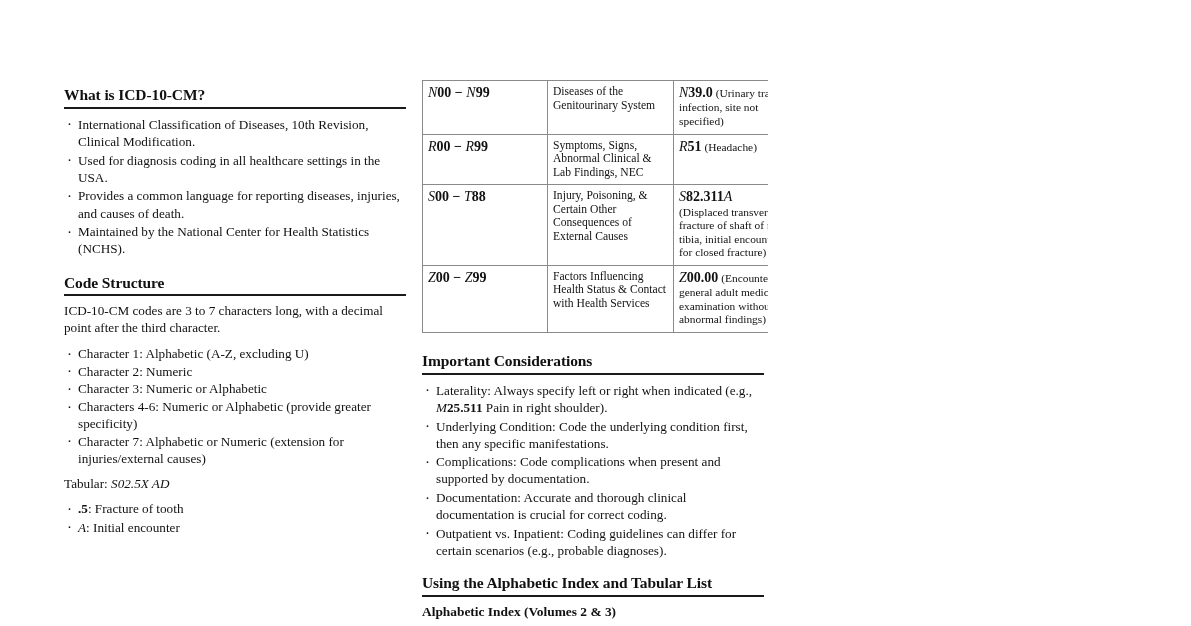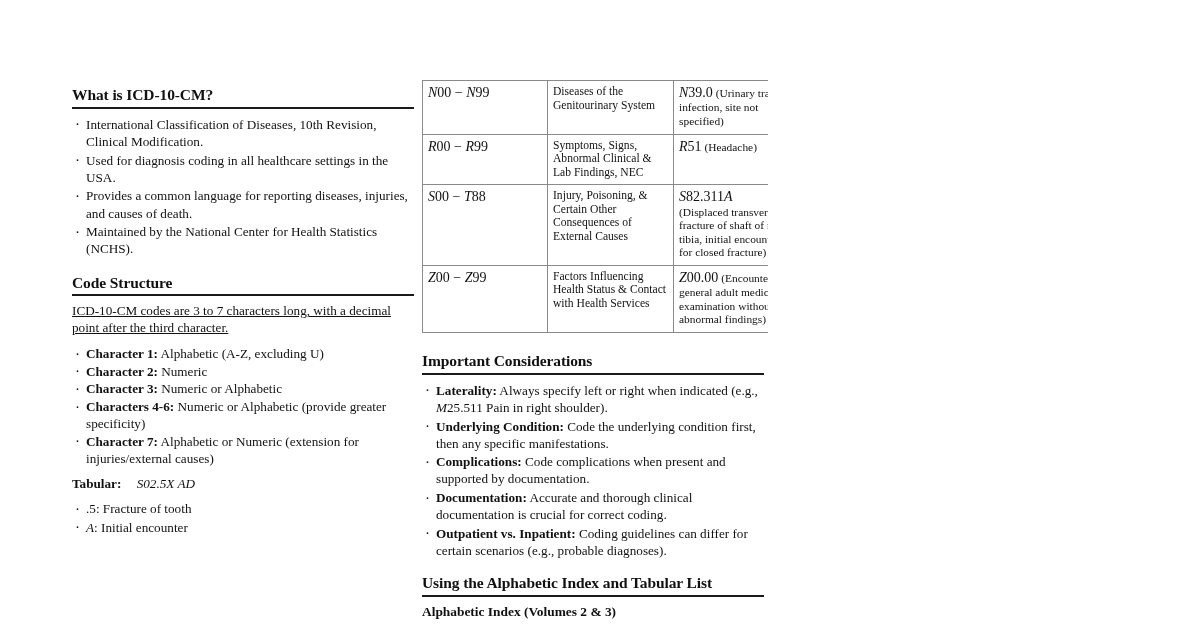--- a/index.html
+++ b/index.html
@@ -21,21 +21,21 @@
     height: 626px;
     overflow: hidden;
   }
 
   .col {
     position: absolute;
     top: 0;
     width: 346px;
     overflow: hidden;
   }
-  .col-left  { left: 72px;  height: 626px; }
+  .col-left  { left: 64px;  height: 626px; }
   .col-right { left: 422px; height: 626px; }
 
   
   h2.sec {
     font-size: 15.5px;
     font-weight: bold;
     margin: 0;
     padding: 0 0 3px 0;
     line-height: 1.15;
     letter-spacing: -0.1px;
@@ -50,21 +50,20 @@
     font-weight: bold;
     margin: 0 0 2px 0;
     line-height: 1.2;
   }
 
   
   p.body {
     font-size: 13.2px;
     line-height: 1.28;
     margin: 0 0 8px 0;
-    text-decoration: underline;
   }
   p.example {
     font-size: 13.2px;
     line-height: 1.28;
     margin: 0 0 7px 0;
   }
   ul.bul {
     list-style: none;
     margin: 0 0 9px 0;
     padding: 0;
@@ -80,30 +79,31 @@
     content: "\00B7";
     position: absolute;
     left: 3px;
     top: -0.5px;
     font-size: 15px;
     line-height: 1.30;
     color: #111;
   }
   ul.tight > li { margin-bottom: 0.5px; }
 
-  b, strong { font-weight: bold; }
+  b, strong { font-weight: normal; }
 
   
   .mi {
     font-family: "Liberation Serif", "DejaVu Serif", serif;
     font-style: italic;
   }
   .mn {
     font-family: "Liberation Serif", "DejaVu Serif", serif;
     font-style: normal;
+    font-weight: bold;
   }
 
   
   table.codes {
     border-collapse: collapse;
     width: 345px;
     table-layout: fixed;
     margin: 0;
   }
   table.codes td {
@@ -153,21 +153,21 @@
     <ul class="bul tight">
       <li><b>Character 1:</b><span> Alphabetic (A-Z, excluding U)</span></li>
       <li><b>Character 2:</b><span> Numeric</span></li>
       <li><b>Character 3:</b><span> Numeric or Alphabetic</span></li>
       <li><b>Characters 4-6:</b><span> Numeric or Alphabetic (provide greater specificity)</span></li>
       <li><b>Character 7:</b><span> Alphabetic or Numeric (extension for injuries/external causes)</span></li>
     </ul>
 
     <p class="example">
       <b>Tabular:</b>
-      <span class="mi" style="margin-left:12px;">S02.5X AD</span>
+      <span class="mi" style="margin-left:0;">S02.5X AD</span>
     </p>
 
     <ul class="bul">
       <li><span class="mn">.5</span><span>: Fracture of tooth</span></li>
       <li><span class="mi">A</span><span>: Initial encounter</span></li>
 
     </ul>
 
   </div>
 

